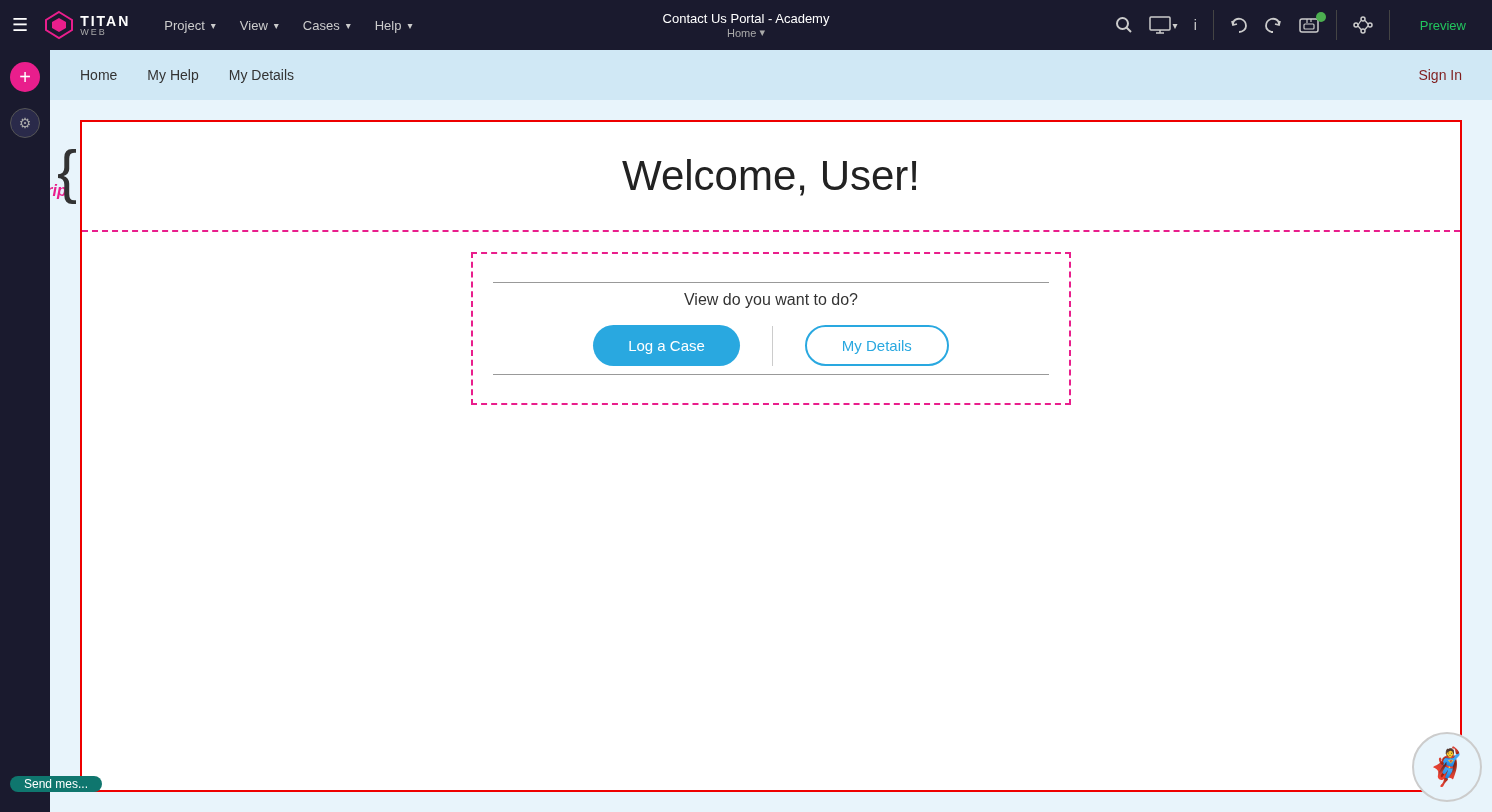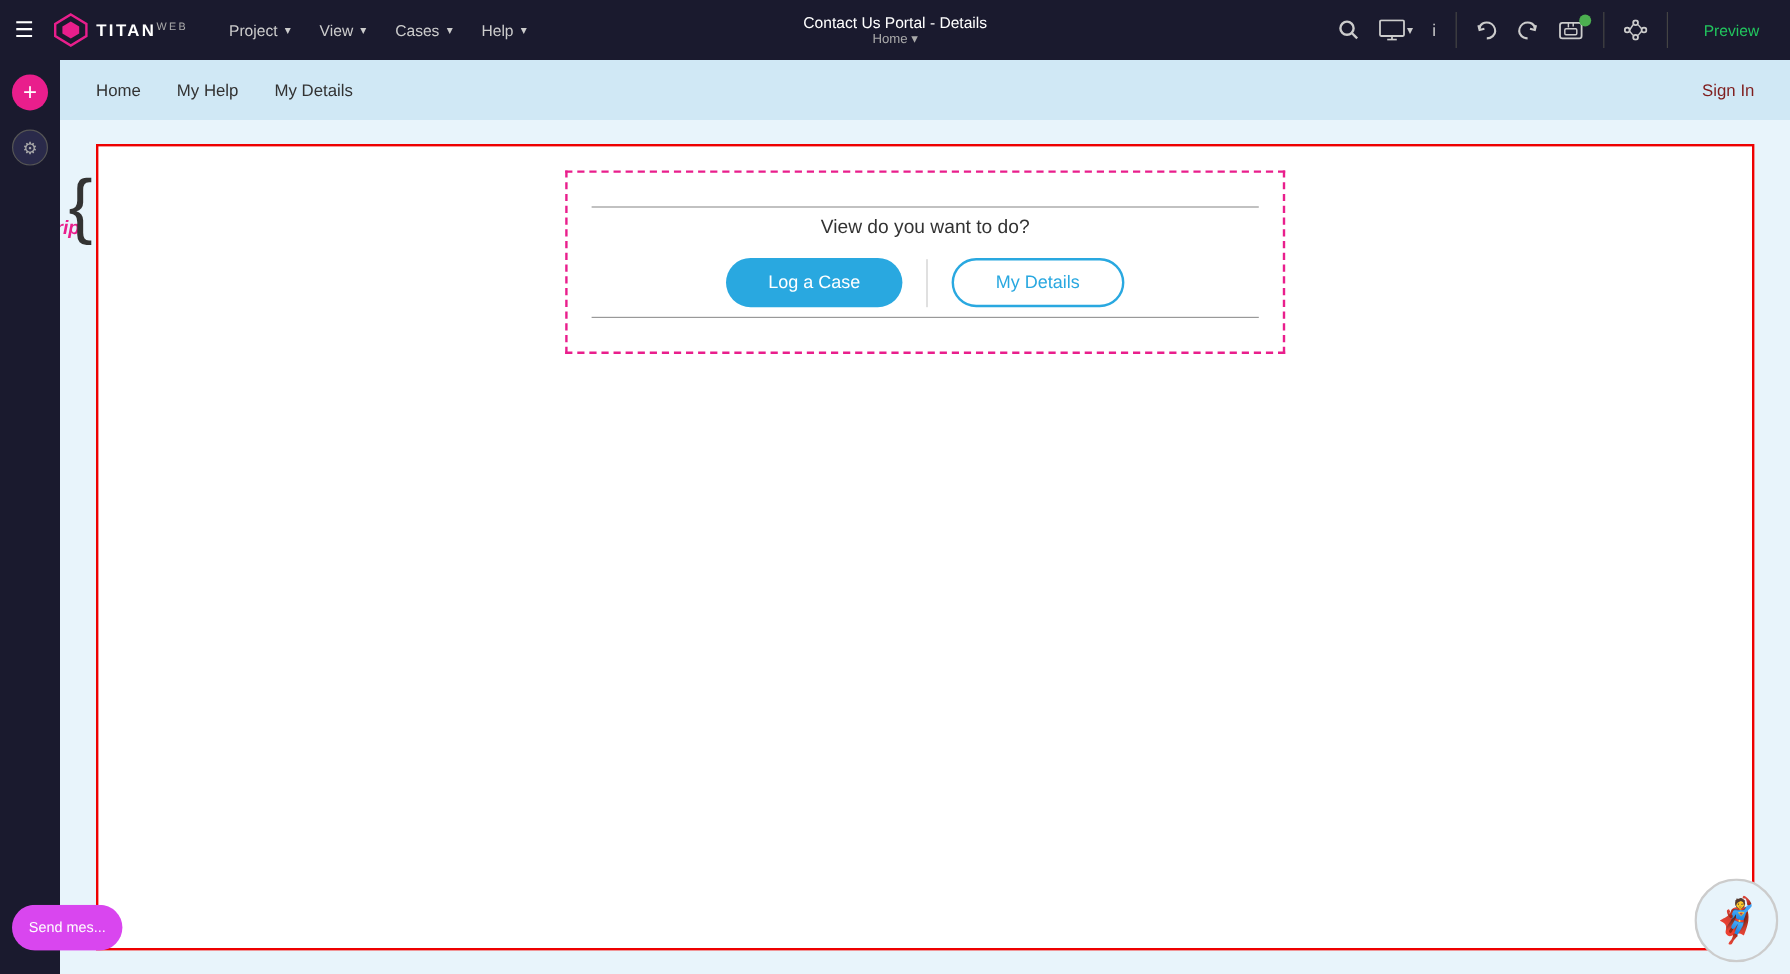--- a/index.html
+++ b/index.html
@@ -27,21 +27,21 @@
       align-items: center;
       gap: 6px;
       margin-right: 16px;
     }
     .logo-icon {
       width: 30px;
       height: 30px;
     }
     .logo-text {
       display: flex;
-      flex-direction: row;
+      flex-direction: column;
       line-height: 1;
     }
     .logo-titan {
       color: #fff;
       font-size: 14px;
       font-weight: bold;
       letter-spacing: 2px;
     }
     .logo-web {
       color: #aaa;
@@ -273,21 +273,21 @@
     .action-question {
       text-align: center;
       font-size: 16px;
       color: #333;
       margin-bottom: 16px;
     }
     .action-buttons {
       display: flex;
       justify-content: center;
       align-items: center;
-      gap: 0;
+      gap: 12px;
     }
     .action-btn-log {
       background: #29a8e0;
       color: #fff;
       border: none;
       border-radius: 25px;
       padding: 12px 35px;
       font-size: 15px;
       cursor: pointer;
     }
@@ -321,25 +321,25 @@
       height: 10px;
       background: #4caf50;
       border-radius: 50%;
     }
 
     
     .chat-btn {
       position: fixed;
       bottom: 20px;
       left: 10px;
-      background: #d946ef;
+      background: #0f766e;
       color: #fff;
       border: none;
       border-radius: 20px;
-      padding: 12px 14px;
+      padding: 1px 14px;
       font-size: 12px;
       cursor: pointer;
       z-index: 100;
     }
 
     
     .helper-avatar {
       position: fixed;
       bottom: 10px;
       right: 10px;
@@ -389,21 +389,21 @@
       <span>Cases</span>
       <span class="chevron">▾</span>
     </div>
     <div class="toolbar-nav-item">
       <span>Help</span>
       <span class="chevron">▾</span>
     </div>
   </div>
 
   <div class="toolbar-center">
-    <div class="toolbar-center-title">Contact Us Portal - Details</div>
+    <div class="toolbar-center-title">Contact Us Portal - Academy</div>
     <div class="toolbar-center-sub">
       <span>Home</span>
       <span>▾</span>
     </div>
   </div>
 
   <div class="toolbar-right">
     <div class="toolbar-icon-btn">
 
       <svg width="18" height="18" viewBox="0 0 18 18" fill="none">
@@ -488,20 +488,23 @@
     <span class="page-nav-signin">Sign In</span>
   </div>
 
   <div class="canvas-area">
 
     <div class="page-container">
 
       <span class="strip-label">strip</span>
       <span class="strip-brace">{</span>
 
+      <div class="welcome-section">
+        <h1 class="welcome-title">Welcome, User!</h1>
+      </div>
 
       <div class="action-section">
         <div class="action-section-inner">
           <hr class="action-divider-top">
           <p class="action-question">View do you want to do?</p>
           <div class="action-buttons">
             <button class="action-btn-log">Log a Case</button>
             <div class="action-btn-divider"></div>
             <button class="action-btn-details">My Details</button>
           </div>

